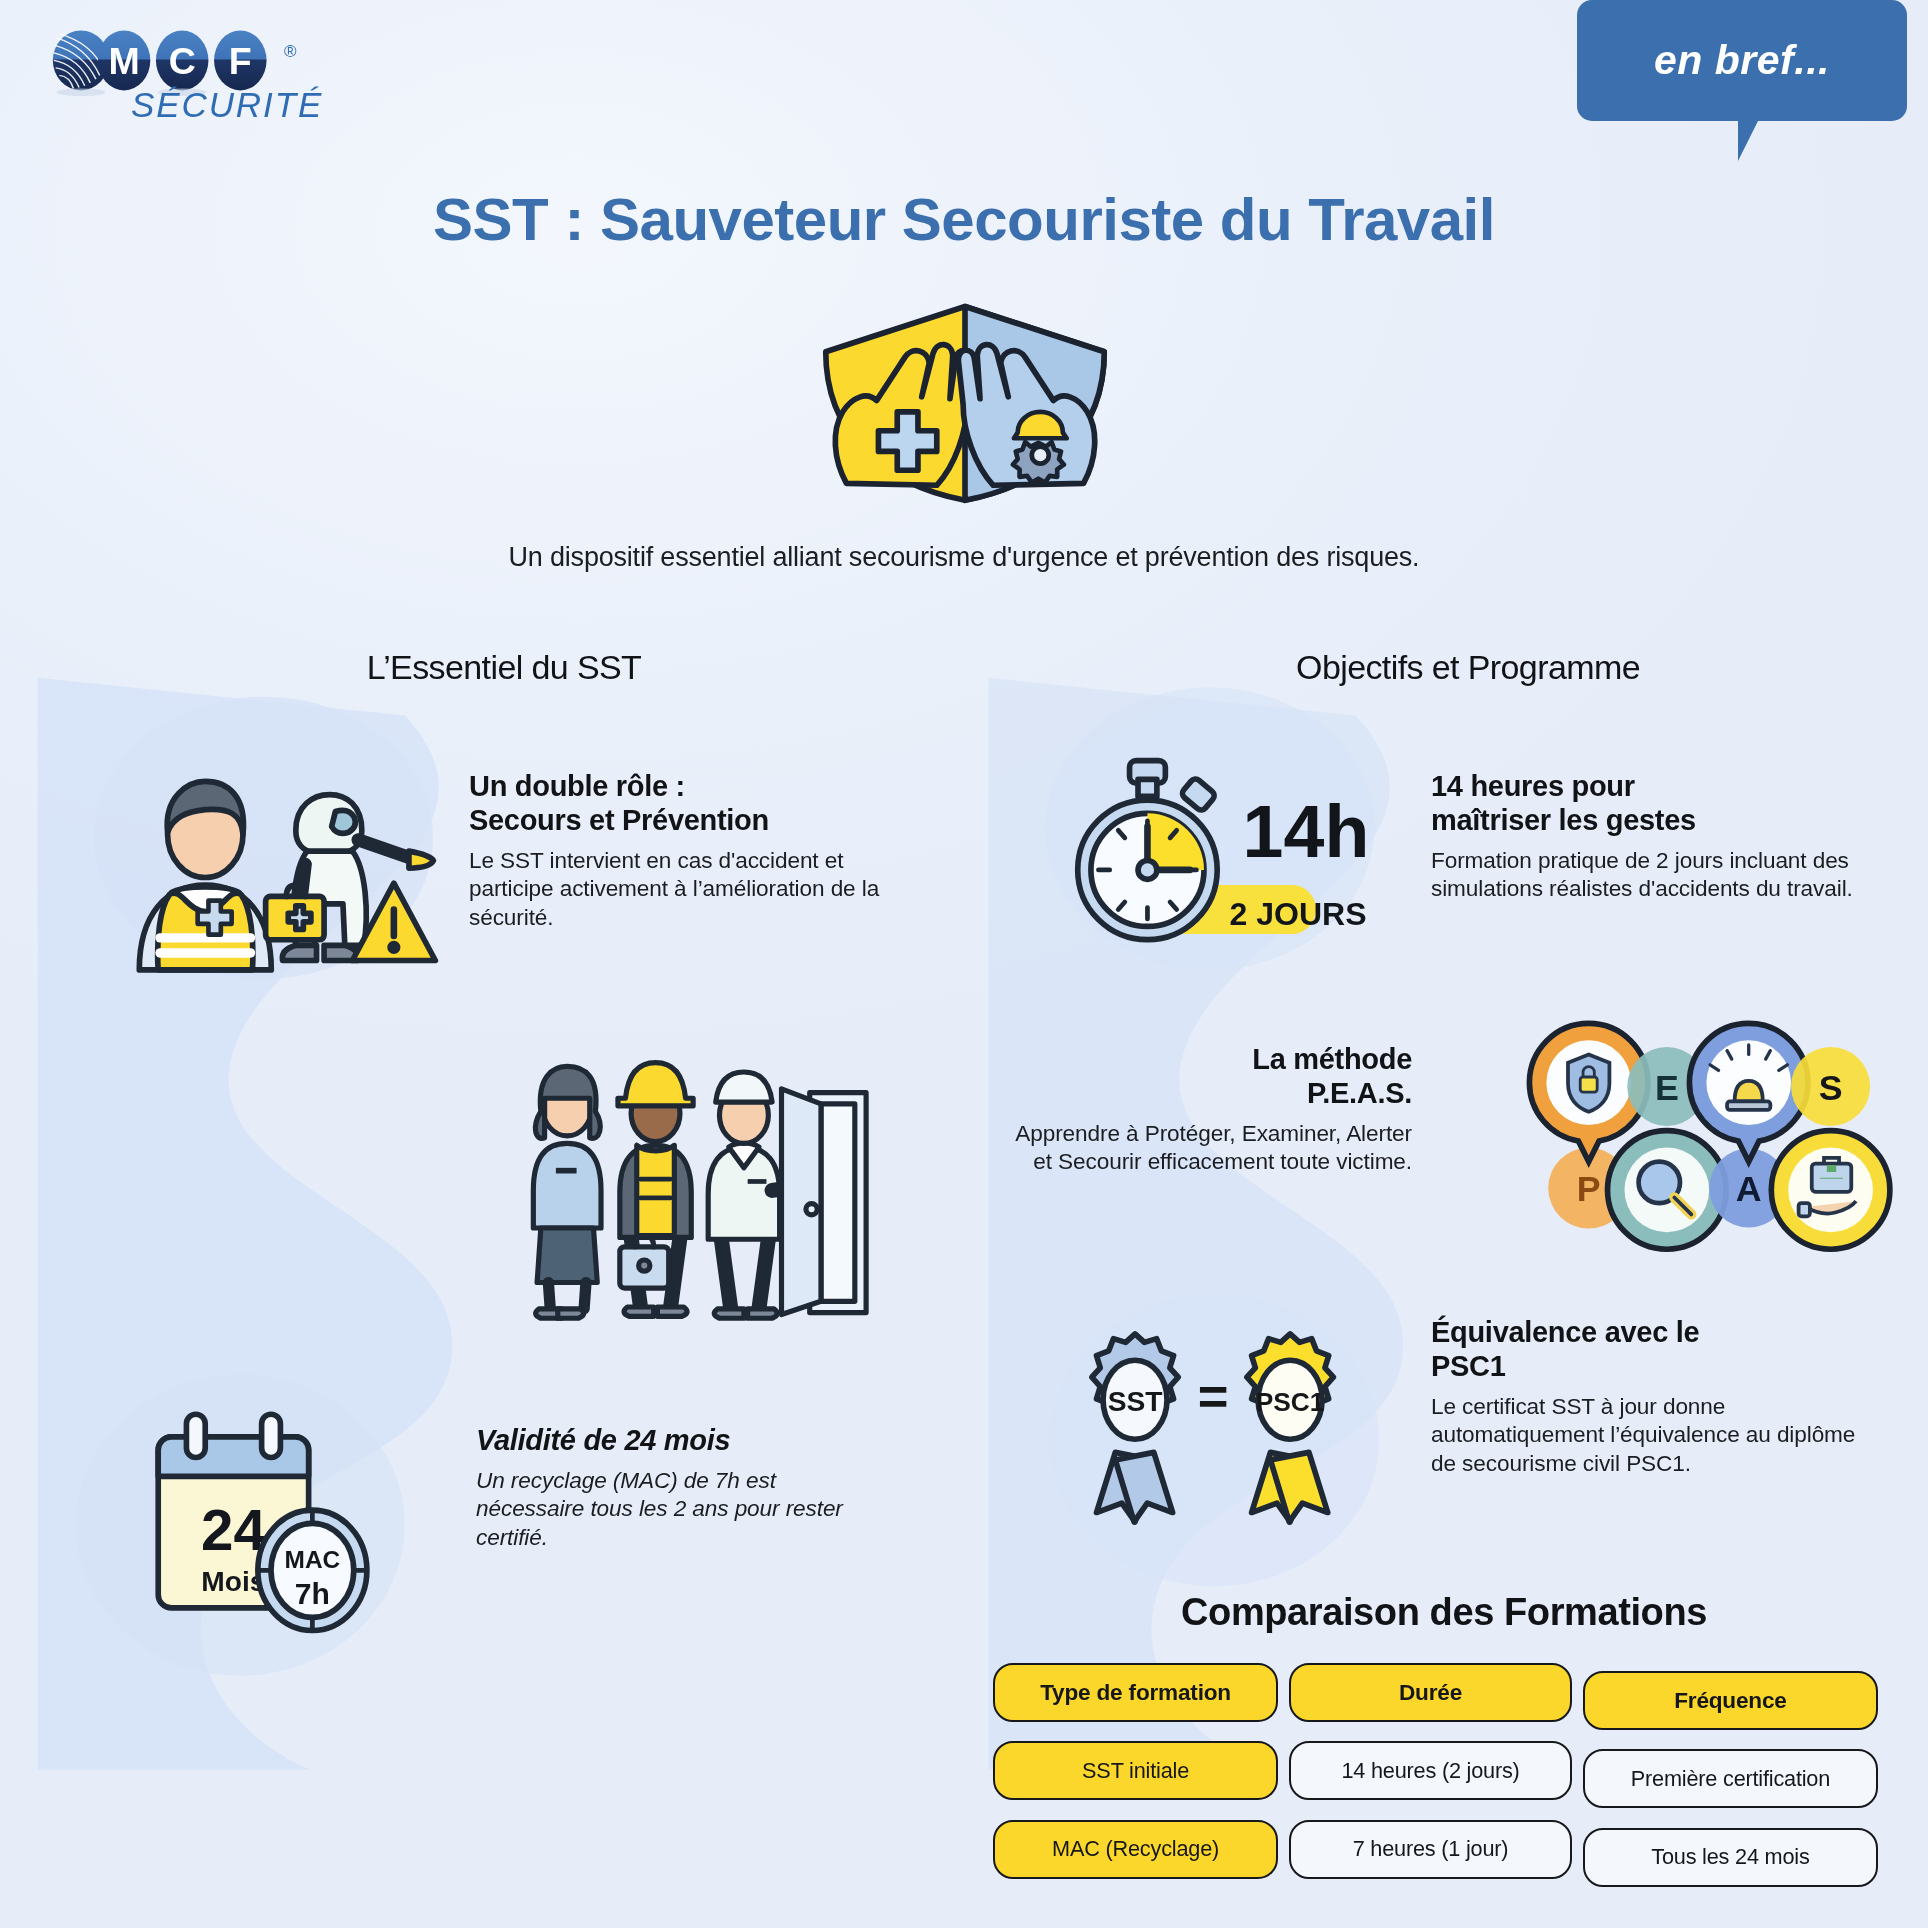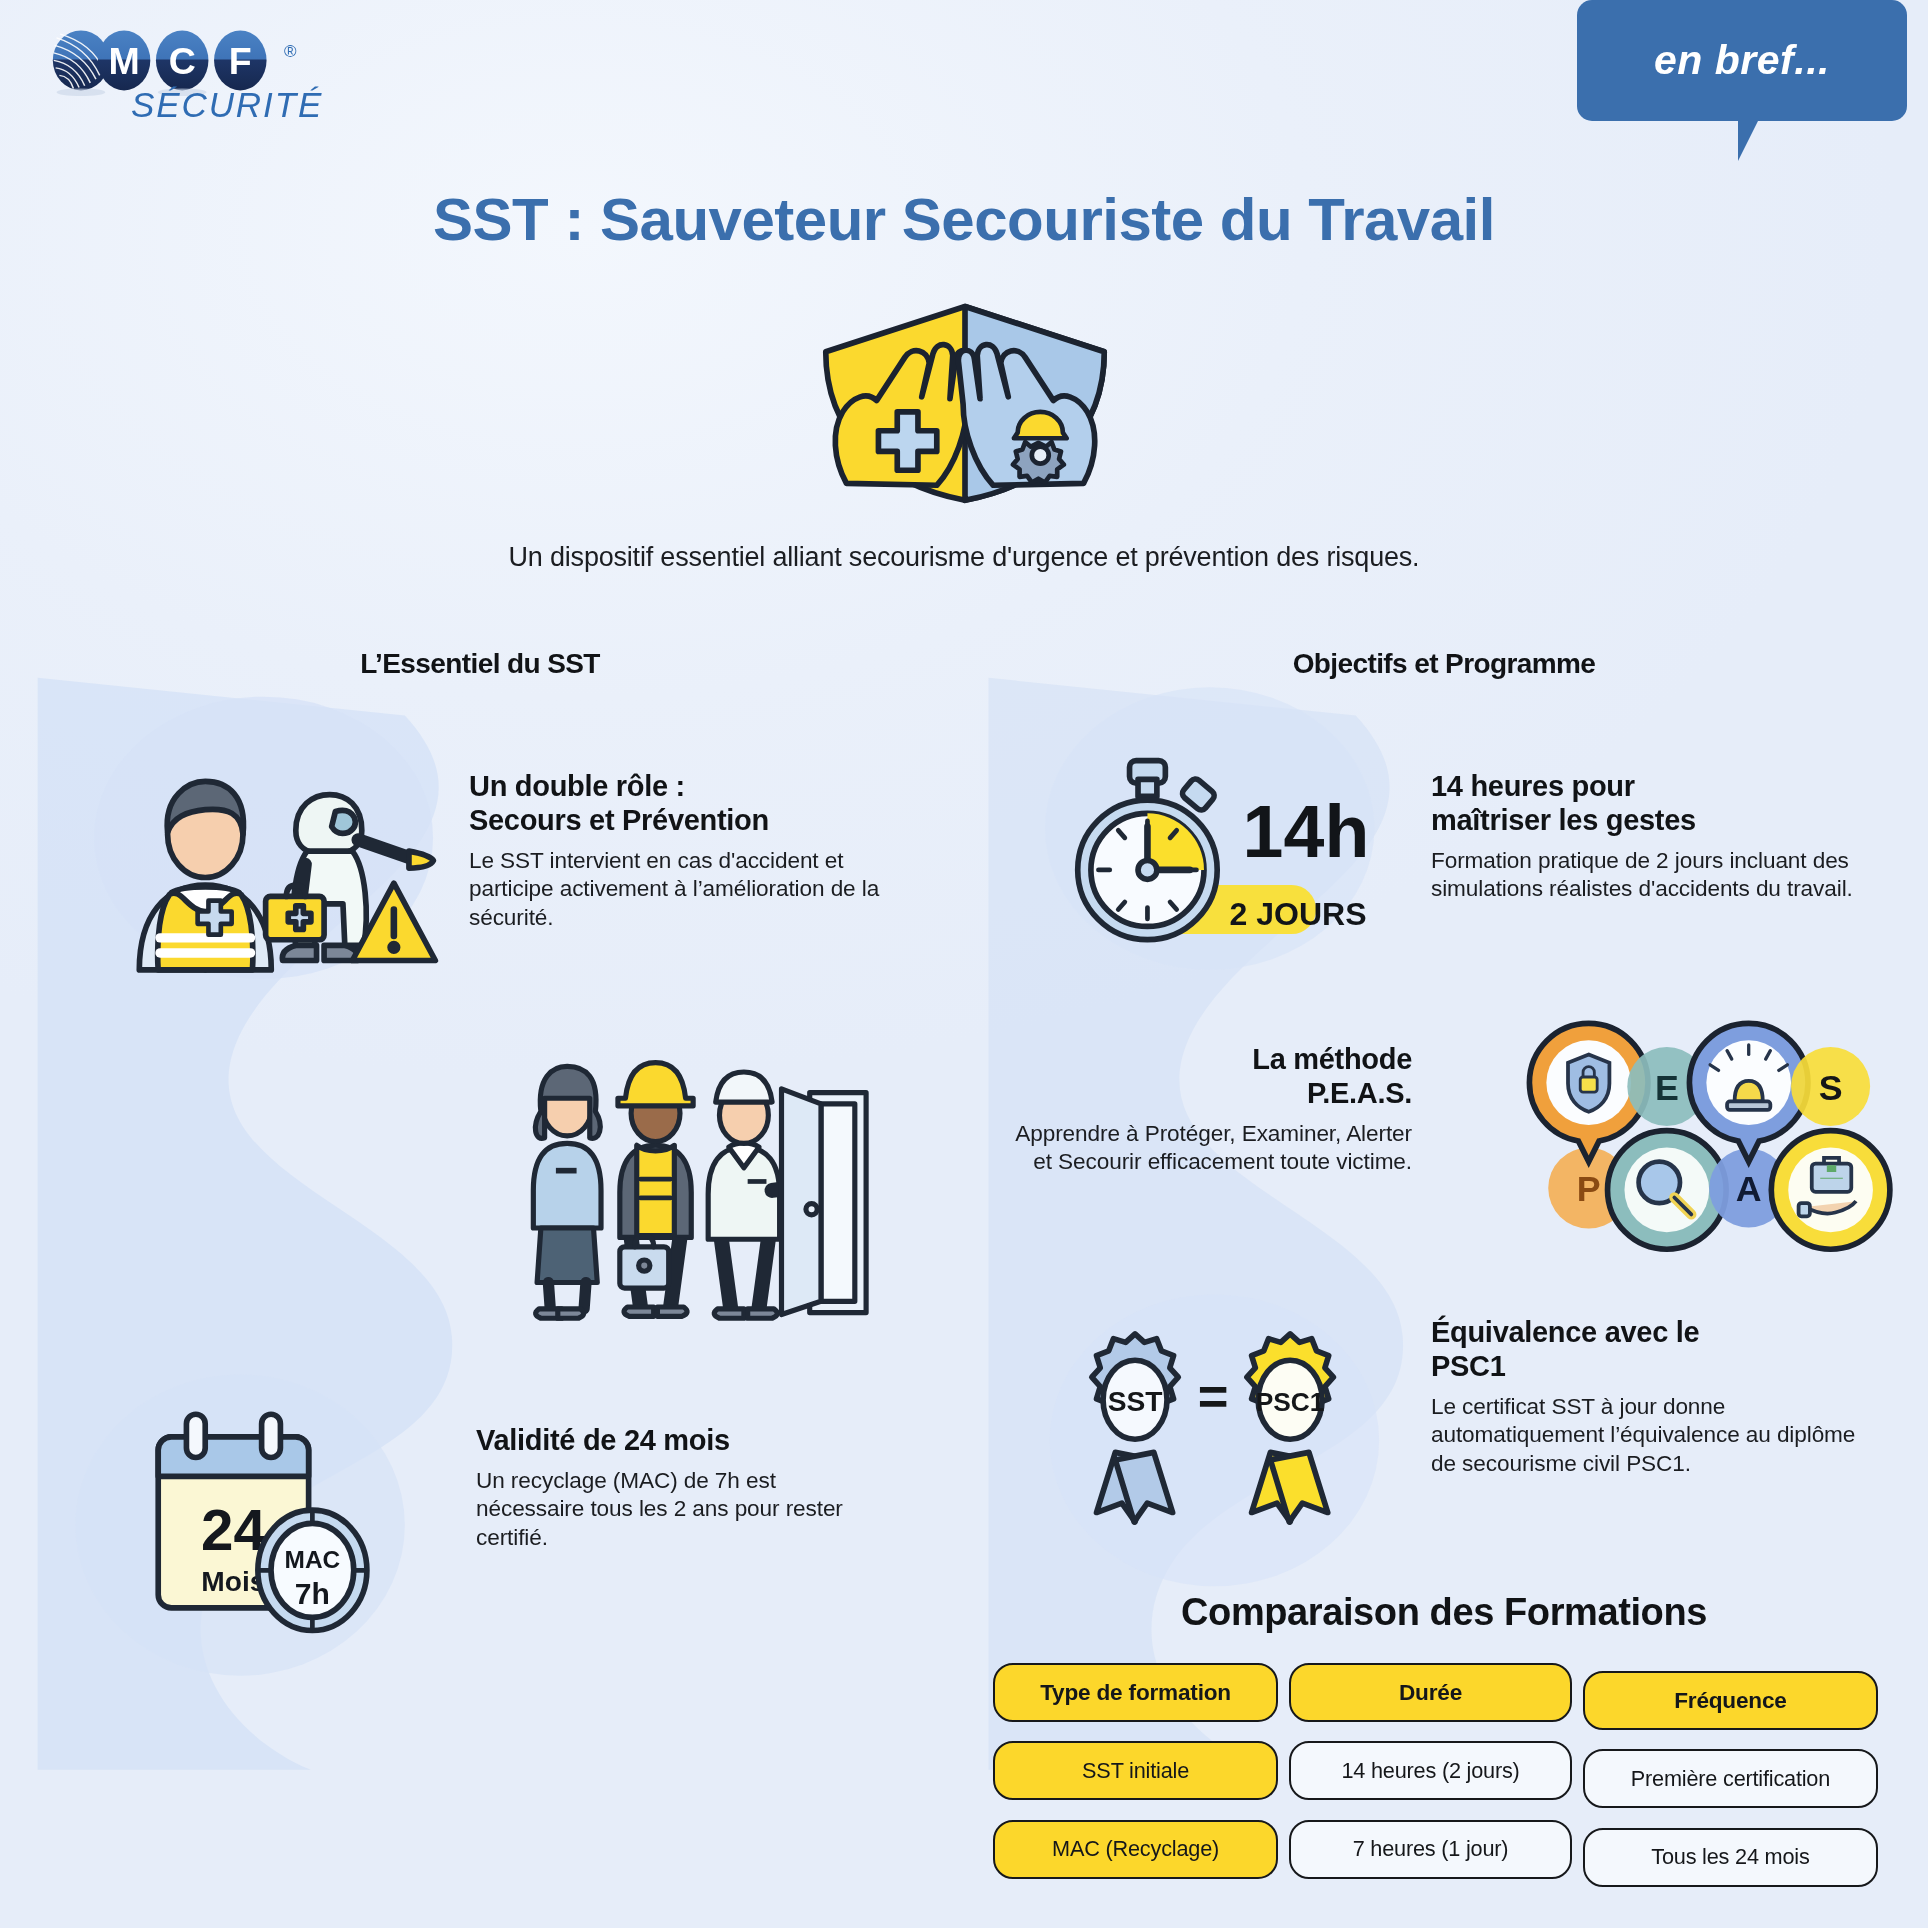--- a/index.html
+++ b/index.html
@@ -43,21 +43,21 @@
 
   .shield { position:absolute; left:805px; top:299px; }
 
   .subtitle {
     position:absolute; left:0; right:0; top:542px; text-align:center;
     font-size:27px; color:#1b1d21; letter-spacing:-0.2px;
   }
 
   
   .sec-h {
-    position:absolute; font-size:28px; font-weight:bold; color:#111316; letter-spacing:-0.6px;
+    position:absolute; font-size:34px; font-weight:normal; color:#111316; letter-spacing:-0.6px;padding-left:24px;
   }
   .sec-h-left { left:0; width:960px; text-align:center; top:648px; }
   .sec-h-right { left:960px; width:968px; text-align:center; top:648px; }
 
   
   .blk { position:absolute; }
   .blk h3 { margin:0 0 9.4px 0; font-size:29px; font-weight:bold; line-height:1.16; letter-spacing:-0.3px; color:#111316;}
   .blk p  { margin:0; font-size:22.6px; line-height:1.26; color:#1b1d21; letter-spacing:-0.1px;}
   .blk.right-align { text-align:right; }
 
@@ -283,21 +283,21 @@
         <text x="98" y="200" text-anchor="middle" font-family="Liberation Sans, sans-serif" font-size="30" font-weight="bold" fill="#14181e" stroke="none">Mois</text>
         <ellipse cx="182" cy="178" rx="58" ry="64" fill="#c5daf0"></ellipse>
         <ellipse cx="182" cy="178" rx="44" ry="50" fill="#f7fbff"></ellipse>
         <path d="M182,116 L182,128 M182,228 L182,240 M138,178 L126,178 M238,178 L226,178" stroke-width="5"></path>
         <text x="182" y="176" text-anchor="middle" font-family="Liberation Sans, sans-serif" font-size="26" font-weight="bold" fill="#14181e" stroke="none">MAC</text>
         <text x="182" y="214" text-anchor="middle" font-family="Liberation Sans, sans-serif" font-size="32" font-weight="bold" fill="#14181e" stroke="none">7h</text>
       </g>
     </svg>
   </div>
 
-  <div class="blk" style="left:476px; top:1424px; width:395px;">
+  <div class="blk" style="left:476px; top:1424px; width:395px;font-style:italic;">
     <h3>Validité de 24 mois</h3>
     <p>Un recyclage (MAC) de 7h est nécessaire tous les 2 ans pour rester certifié.</p>
   </div>
 
   <div style="position:absolute; left:1073px; top:753px;">
     <svg width="311" height="198" viewBox="0 0 330 210">
       <rect x="58" y="140" width="200" height="52" rx="26" fill="#fbdf2c" opacity=".92"></rect>
       <g stroke="#1f2835" stroke-width="6" stroke-linejoin="round">
         <rect x="60" y="8" width="38" height="24" rx="7" fill="#c5daf0"></rect>
         <rect x="69" y="28" width="20" height="18" fill="#c5daf0"></rect>

